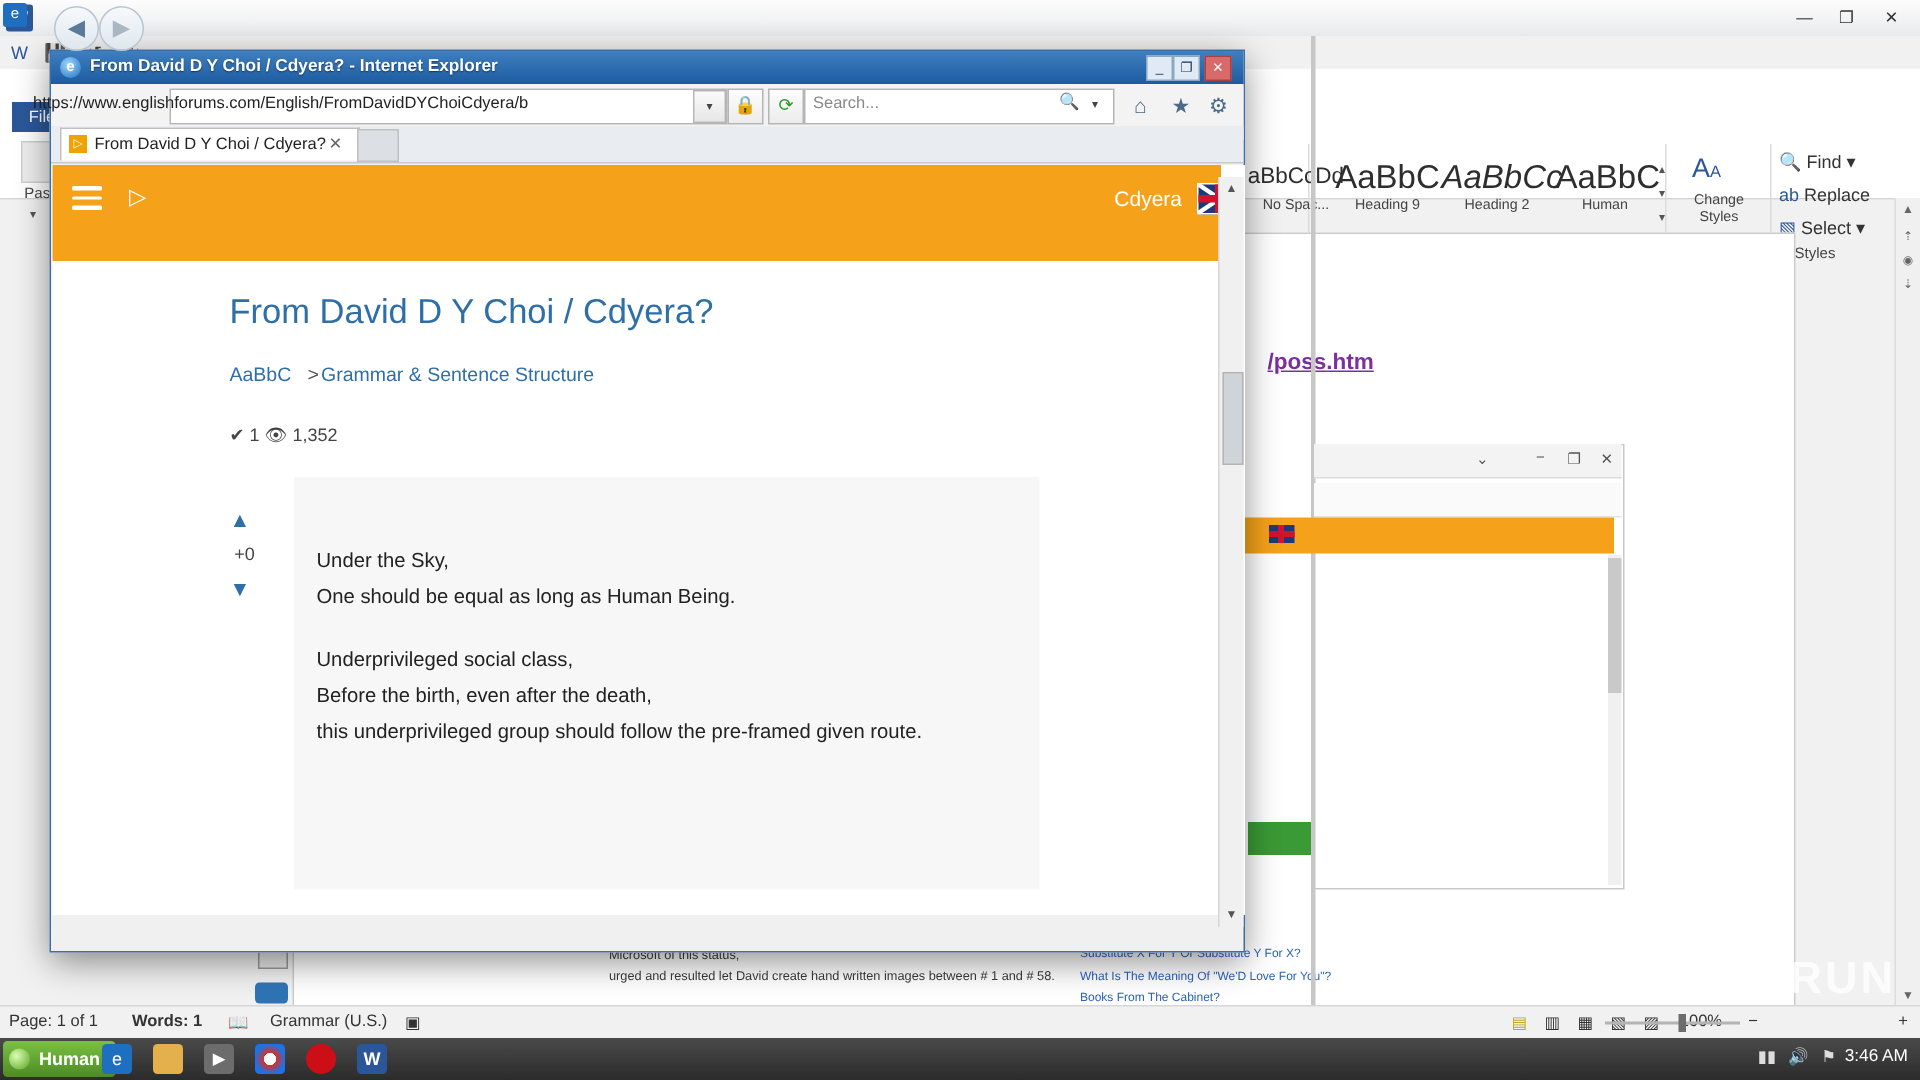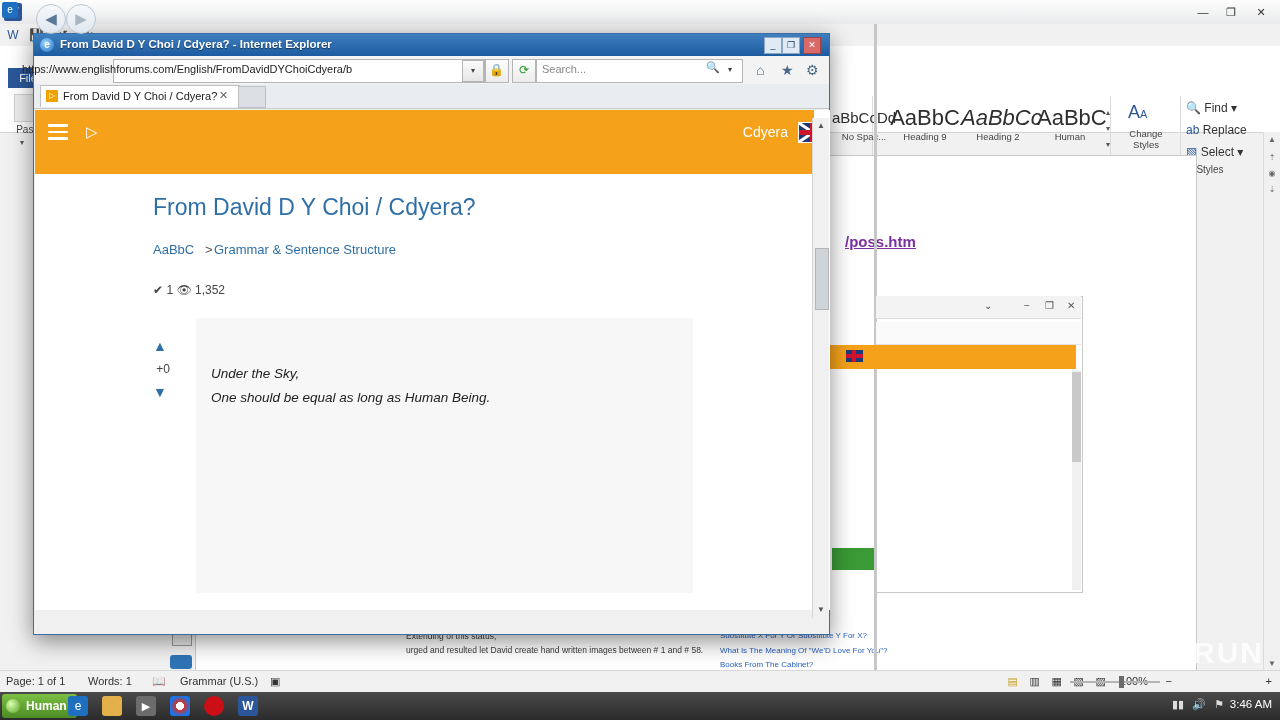--- a/index.html
+++ b/index.html
@@ -126,21 +126,21 @@
 
   #page-title{left:153px;top:194px;font-size:23px;color:#2f6fa8;}
   .crumb{top:242px;font-size:13px;color:#2f6fa8;}
   #crumb-sep{top:242px;font-size:13px;color:#555;}
   #stats{left:153px;top:283px;font-size:12px;color:#444;}
   #post-box{left:196px;top:318px;width:497px;height:275px;background:#f7f7f7;}
   #vote-up{left:153px;top:338px;font-size:14px;color:#2f6fa8;}
   #vote-count{left:153px;top:362px;width:20px;text-align:center;font-size:12px;color:#444;}
   #vote-down{left:153px;top:384px;font-size:14px;color:#2f6fa8;}
   #post-body{left:211px;top:362px;width:470px;font-size:13.5px;color:#222;line-height:24px;}
-  #post-body p{margin:0 0 18px 0;font-style:italic;}
+  #post-body p{margin:0 0 18px 0;}
   #ie-vscroll{left:812px;top:118px;width:16px;height:500px;background:#f0f0f0;border-left:1px solid #d6d6d6;}
   .ie-vs-arrow{left:2px;width:12px;height:12px;font-size:8px;text-align:center;line-height:12px;color:#555;}
   #ie-vthumb{left:2px;top:130px;width:12px;height:60px;background:#cfd4d8;border:1px solid #b5b5b5;}
 
   
   #mini-browser{left:876px;top:296px;width:205px;height:295px;background:#fff;border:1px solid #c8c8c8;}
   #mini-title{left:876px;top:296px;width:205px;height:22px;background:#f3f3f3;border-bottom:1px solid #ddd;}
   .mini-wb{top:300px;font-size:10px;color:#555;}
   #mini-toolbar{left:876px;top:322px;width:205px;height:22px;background:#fafafa;border-bottom:1px solid #e2e2e2;}
   #mini-orange{left:826px;top:345px;width:250px;height:24px;background:#f5a21a;}
@@ -215,21 +215,21 @@
     <div class="abs" id="ribbon-divider3"></div>
 
     <div class="abs edit-item" style="left:1186px;top:55px;"><span style="color:#2b579a">🔍</span> <span>Find ▾</span></div>
     <div class="abs edit-item" style="left:1186px;top:77px;"><span style="color:#2b579a">ab</span> <span>Replace</span></div>
     <div class="abs edit-item" style="left:1186px;top:99px;"><span style="color:#2b579a">▧</span> <span>Select ▾</span></div>
     <div class="abs" id="editing-label">Styles</div>
   </div>
 
   <div class="abs" id="doc-page">
     <div class="abs" id="doc-link" style="left:635px;top:77px;">/poss.htm</div>
-    <div class="abs doc-text" style="left:210px;top:475px;">Extending of this status,</div>
+    <div class="abs doc-text" style="left:210px;top:475px;">Microsoft of this status,</div>
     <div class="abs doc-text" style="left:210px;top:489px;">urged and resulted let David create hand written images between # 1 and # 58.</div>
     <div class="abs doc-text" style="left:210px;top:514px;">Still, there  no one, no response, no way to get out, its condition is extended</div>
     <div class="abs doc-blue" style="left:524px;top:475px;">Substitute X For Y Or Substitute Y For X?</div>
     <div class="abs doc-blue" style="left:524px;top:490px;">What Is The Meaning Of "We'D Love For You"?</div>
     <div class="abs doc-blue" style="left:524px;top:504px;">Books From The Cabinet?</div>
   </div>
   <div class="abs" id="green-bar"></div>
   <div class="abs" id="doc-envelope"></div>
   <div class="abs" id="doc-bird"></div>
 
@@ -239,21 +239,21 @@
   <div class="abs" id="word-vscroll">
     <div class="abs vs-arrow" style="top:2px;">▲</div>
     <div class="abs vs-arrow" style="top:20px;">⇡</div>
     <div class="abs vs-arrow" style="top:36px;">◉</div>
     <div class="abs vs-arrow" style="top:52px;">⇣</div>
     <div class="abs vs-arrow" style="bottom:2px;">▼</div>
   </div>
 
   <div class="abs" id="status-bar">
     <div class="abs sb" style="left:6px;">Page: 1 of 1</div>
-    <div class="abs sb" style="left:88px;">Words: 1</div>
+    <div class="abs sb" style="left:88px;font-weight:bold;">Words: 1</div>
     <div class="abs sb" style="left:152px;">📖</div>
     <div class="abs sb" style="left:180px;">Grammar (U.S.)</div>
     <div class="abs sb" style="left:270px;">▣</div>
     <div class="abs sb" style="right:262px;color:#c9a227;">▤</div>
     <div class="abs sb" style="right:240px;">▥</div>
     <div class="abs sb" style="right:218px;">▦</div>
     <div class="abs sb" style="right:196px;">▧</div>
     <div class="abs sb" style="right:174px;">▨</div>
     <div class="abs sb" style="right:132px;">100%</div>
     <div class="abs sb" style="right:108px;">−</div>
@@ -339,20 +339,23 @@
 <div class="abs crumb" style="left:214px;">Grammar &amp; Sentence Structure</div>
 <div class="abs" id="stats">✔ 1   👁 1,352</div>
 
 <div class="abs" id="post-box"></div>
 <div class="abs" id="vote-up">▲</div>
 <div class="abs" id="vote-count">+0</div>
 <div class="abs" id="vote-down">▼</div>
 <div class="abs" id="post-body">
   <p style="white-space:pre-line">Under the Sky,
 One should be equal as long as Human Being.</p>
+  <p style="white-space:pre-line">Underprivileged social class,
+Before the birth, even after the death,
+this underprivileged group should follow the pre-framed given route.</p>
 </div>
 
 <div class="abs" id="ie-vscroll">
   <div class="abs ie-vs-arrow" style="top:2px;">▲</div>
   <div class="abs" id="ie-vthumb"></div>
   <div class="abs ie-vs-arrow" style="bottom:2px;">▼</div>
 </div>
 
 <div class="abs" id="watermark">
   <span>ANY</span>

